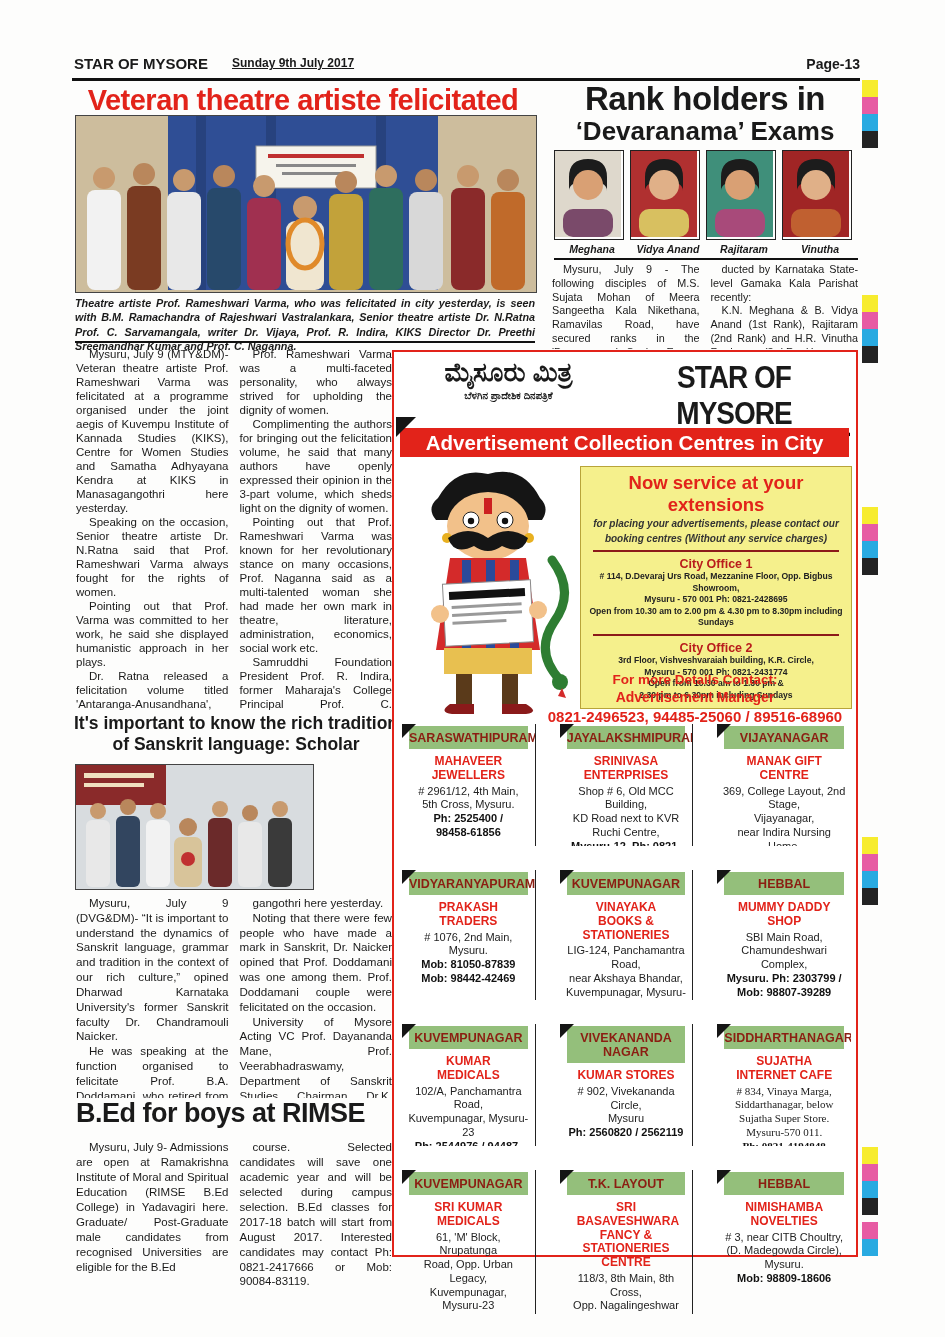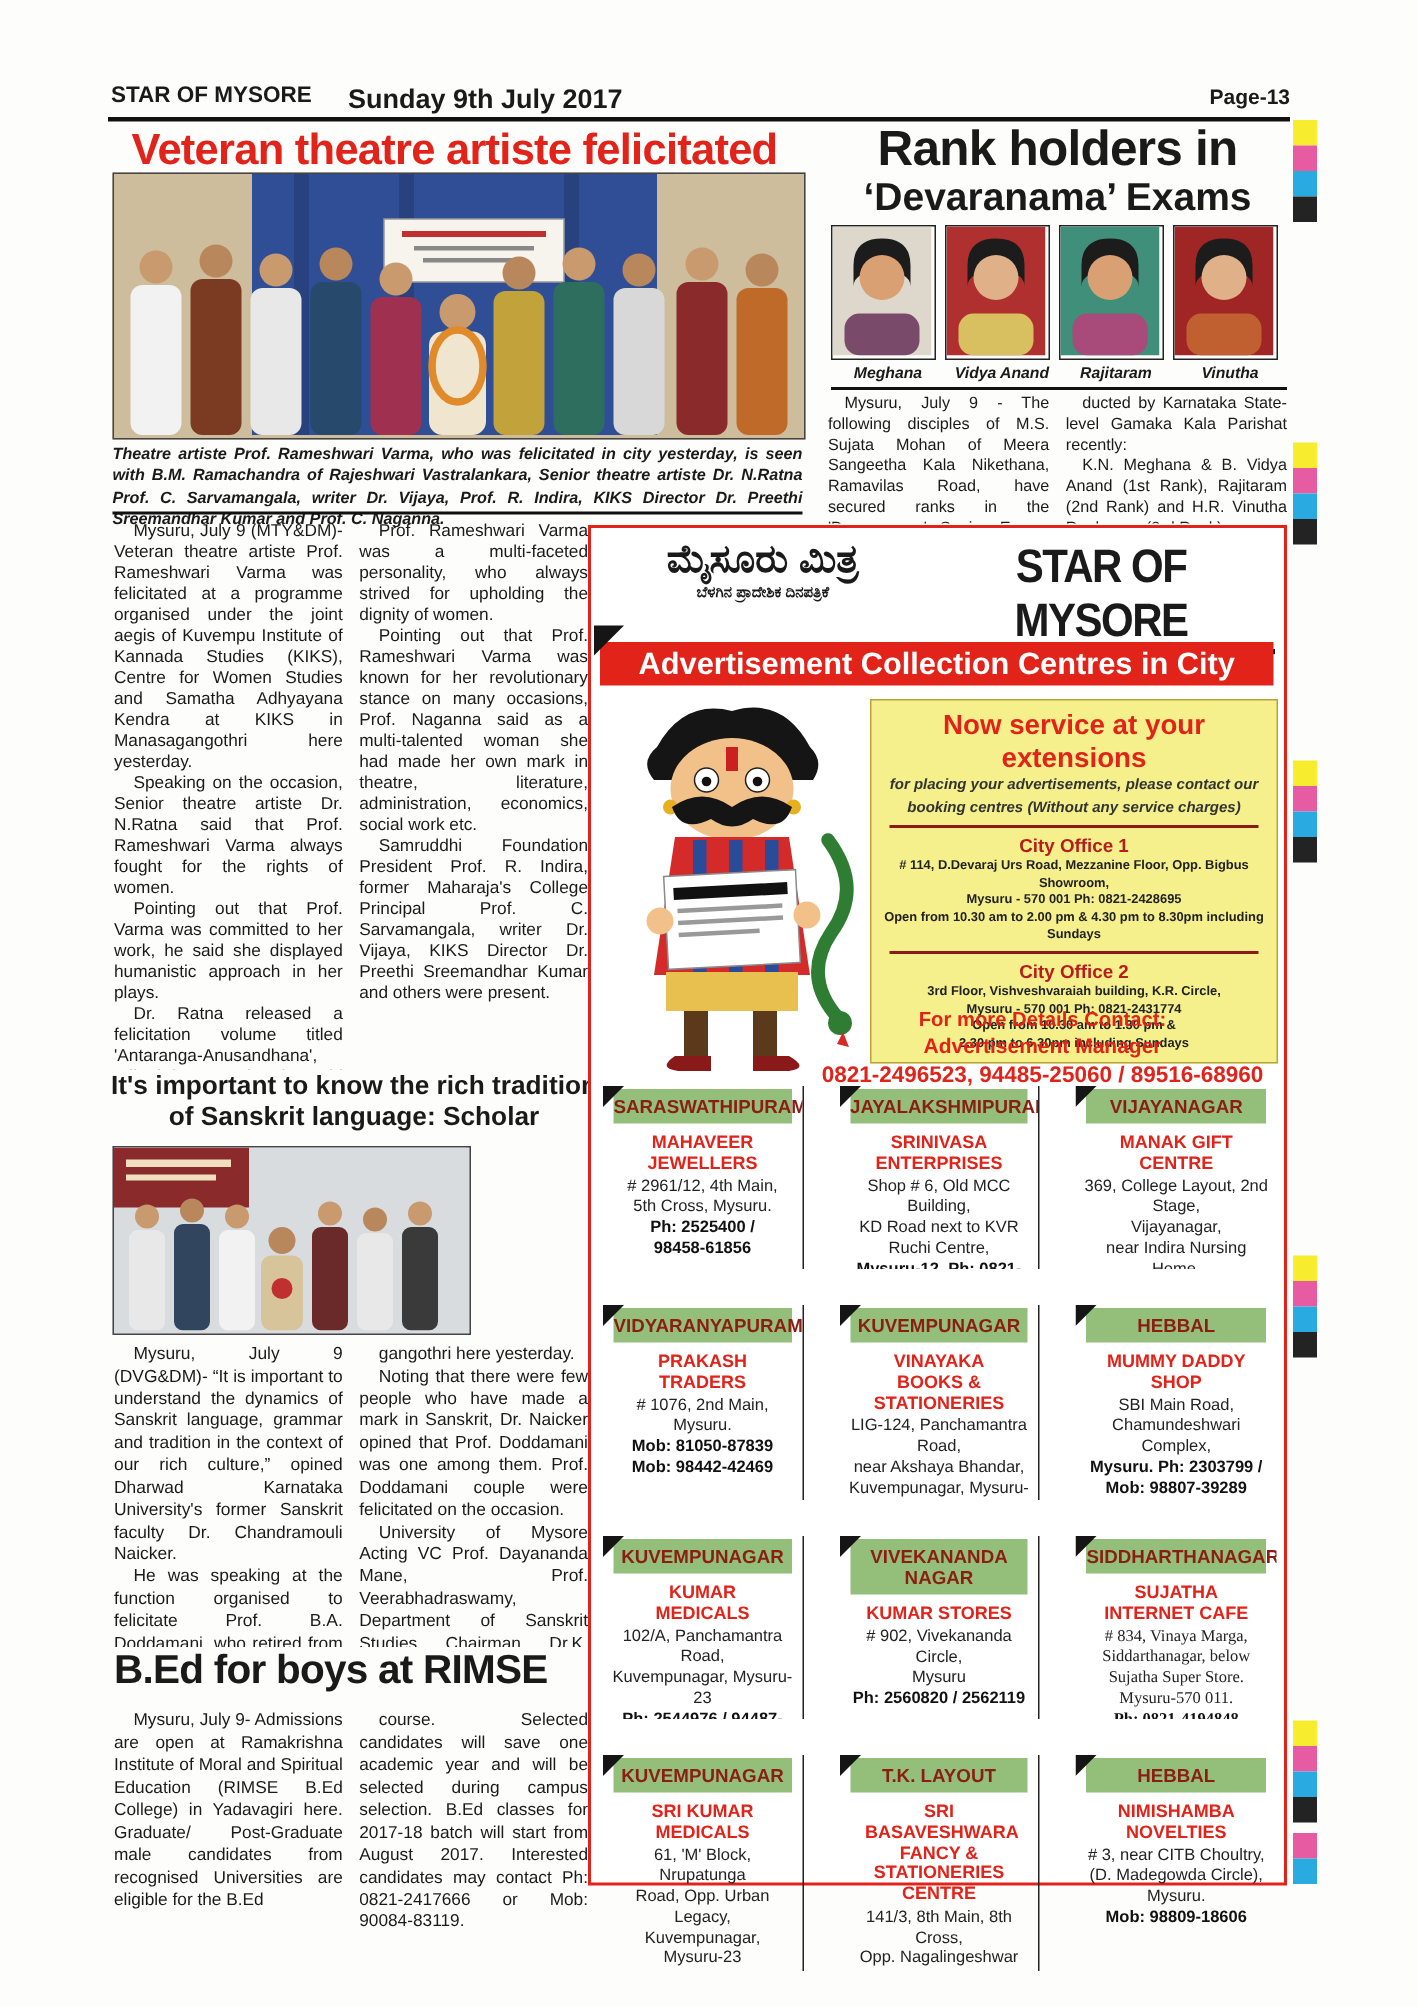--- a/index.html
+++ b/index.html
@@ -2,21 +2,21 @@
 <html><head>
 <meta charset="utf-8">
 <style>
   html,body{margin:0;padding:0;}
   body{width:945px;height:1337px;position:relative;background:#fdfdfc;
        font-family:"Liberation Sans",sans-serif;color:#1a1a1a;overflow:hidden;}
   .abs{position:absolute;}
   
   #masthead{left:72px;top:55px;width:788px;height:22px;font-weight:bold;font-size:15px;}
   #mast-paper{left:2px;top:0;}
-  #mast-date{left:160px;top:1px;font-size:18px;}
+  #mast-date{left:160px;top:1px;font-size:12px;text-decoration:underline;}
   #mast-page{right:0;top:1px;font-size:14px;}
   #mast-rule{left:72px;top:78px;width:788px;height:3px;background:#111;}
   
   #th-headline{left:70px;top:84px;width:466px;text-align:center;color:#e2231a;
       font-size:29px;font-weight:bold;letter-spacing:-0.5px;}
   #th-photo{left:75px;top:115px;width:460px;height:176px;border:1px solid #444;background:#cdbd9d;}
   #th-caption{left:75px;top:296px;width:460px;font-size:10.8px;font-weight:bold;font-style:italic;
       line-height:1.32;text-align:justify;}
   #th-caprule{left:75px;top:341px;width:460px;height:2px;background:#111;}
   .twocol{display:flex;gap:11px;}
@@ -140,20 +140,21 @@
 <div id="th-body" class="abs twocol">
   <div class="bodytxt">
     <p>Mysuru, July 9 (MTY&amp;DM)- Veteran theatre artiste Prof. Rameshwari Varma was felicitated at a programme organised under the joint aegis of Kuvempu Institute of Kannada Studies (KIKS), Centre for Women Studies and Samatha Adhyayana Kendra at KIKS in Manasagangothri here yesterday.</p>
     <p>Speaking on the occasion, Senior theatre artiste Dr. N.Ratna said that Prof. Rameshwari Varma always fought for the rights of women.</p>
     <p>Pointing out that Prof. Varma was committed to her work, he said she displayed humanistic approach in her plays.</p>
     <p>Dr. Ratna released a felicitation volume titled 'Antaranga-Anusandhana', edited by Dr. Chandramathi Sonda and Dr. H.M. Hemalatha on the occasion.</p>
 
   </div>
   <div class="bodytxt">
     <p>Prof. Rameshwari Varma was a multi-faceted personality, who always strived for upholding the dignity of women.</p>
+    <p>Complimenting the authors for bringing out the felicitation volume, he said that many authors have openly expressed their opinion in the 3-part volume, which sheds light on the dignity of women.</p>
     <p>Pointing out that Prof. Rameshwari Varma was known for her revolutionary stance on many occasions, Prof. Naganna said as a multi-talented woman she had made her own mark in theatre, literature, administration, economics, social work etc.</p>
     <p>Samruddhi Foundation President Prof. R. Indira, former Maharaja's College Principal Prof. C. Sarvamangala, writer Dr. Vijaya, KIKS Director Dr. Preethi Sreemandhar Kumar and others were present.</p>
   </div>
 </div>
 
 <div id="sk-headline" class="abs">It's important to know the rich tradition of Sanskrit language: Scholar</div>
 <div id="sk-photo" class="abs">
   <svg width="235" height="122" viewBox="0 0 235 122">
     <rect width="235" height="122" fill="#d8dcdf"></rect>
     <rect x="0" y="0" width="90" height="40" fill="#8a2a2a"></rect>
@@ -413,21 +414,21 @@
       <div class="ln">61, 'M' Block, Nrupatunga</div>
       <div class="ln">Road, Opp. Urban Legacy,</div>
       <div class="ln">Kuvempunagar,</div>
       <div class="ln">Mysuru-23</div>
       <div class="ln b">Ph: 0821-4243346</div>
     </div>
 
     <div class="card vline">
       <div class="card-head"><span class="tri"></span><span>T.K. LAYOUT</span></div>
       <div class="card-name">SRI BASAVESHWARA FANCY &amp; STATIONERIES CENTRE</div>
-      <div class="ln">141/3, 8th Main, 8th Cross,</div>
+      <div class="ln">118/3, 8th Main, 8th Cross,</div>
       <div class="ln">Opp. Nagalingeshwar Temple,</div>
       <div class="ln b">Mysuru-9 .Ph: 2340453</div>
       <div class="ln b">Mob: 99457-79947</div>
     </div>
 
     <div class="card">
       <div class="card-head"><span class="tri"></span><span>HEBBAL</span></div>
       <div class="card-name">NIMISHAMBA NOVELTIES</div>
       <div class="ln"># 3, near CITB Choultry,</div>
       <div class="ln">(D. Madegowda Circle),</div>

